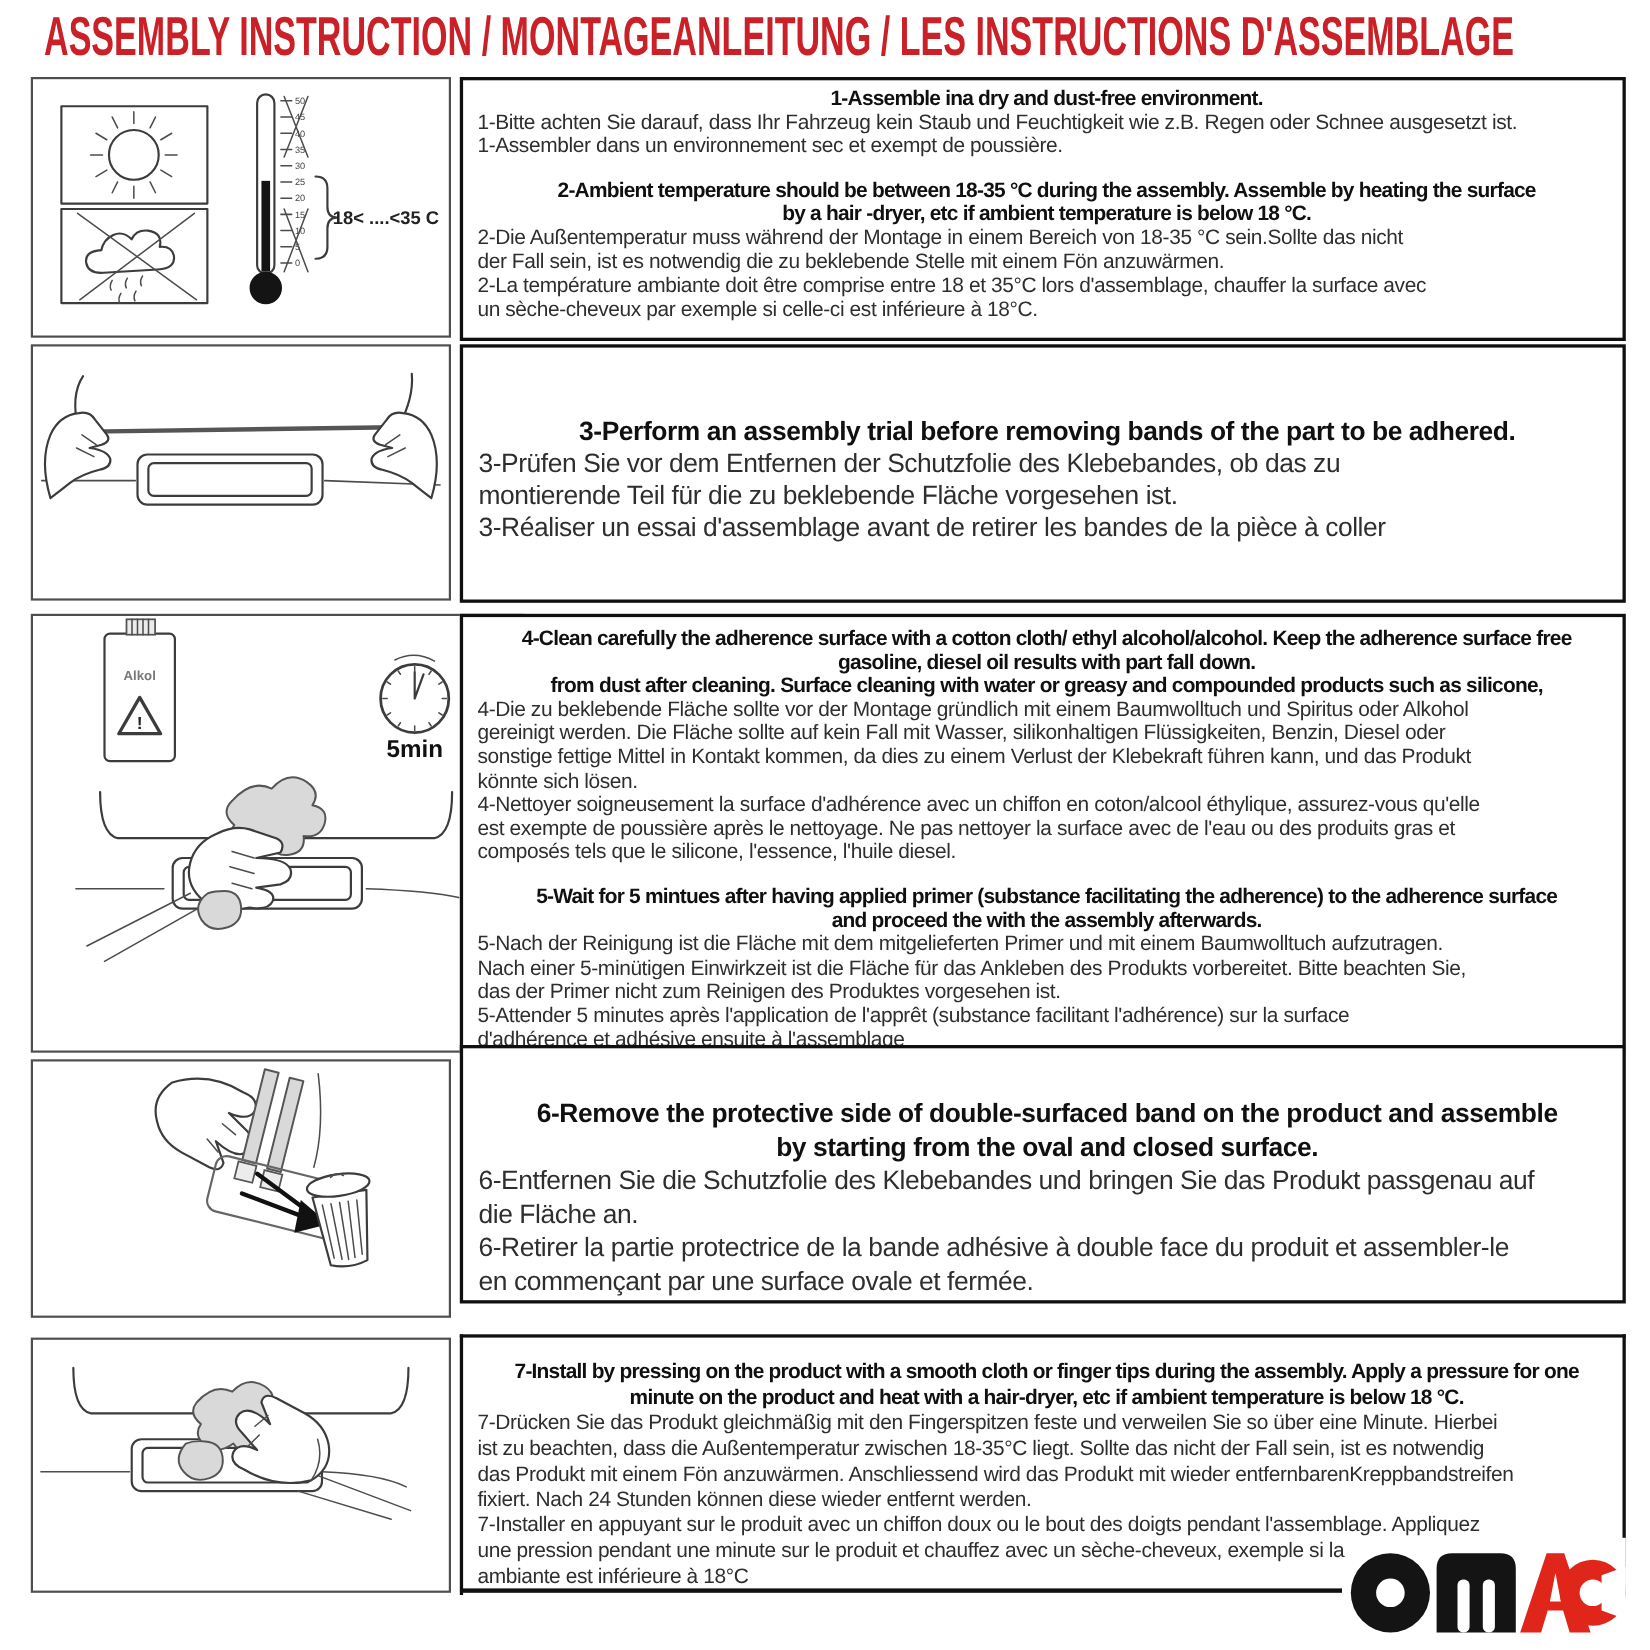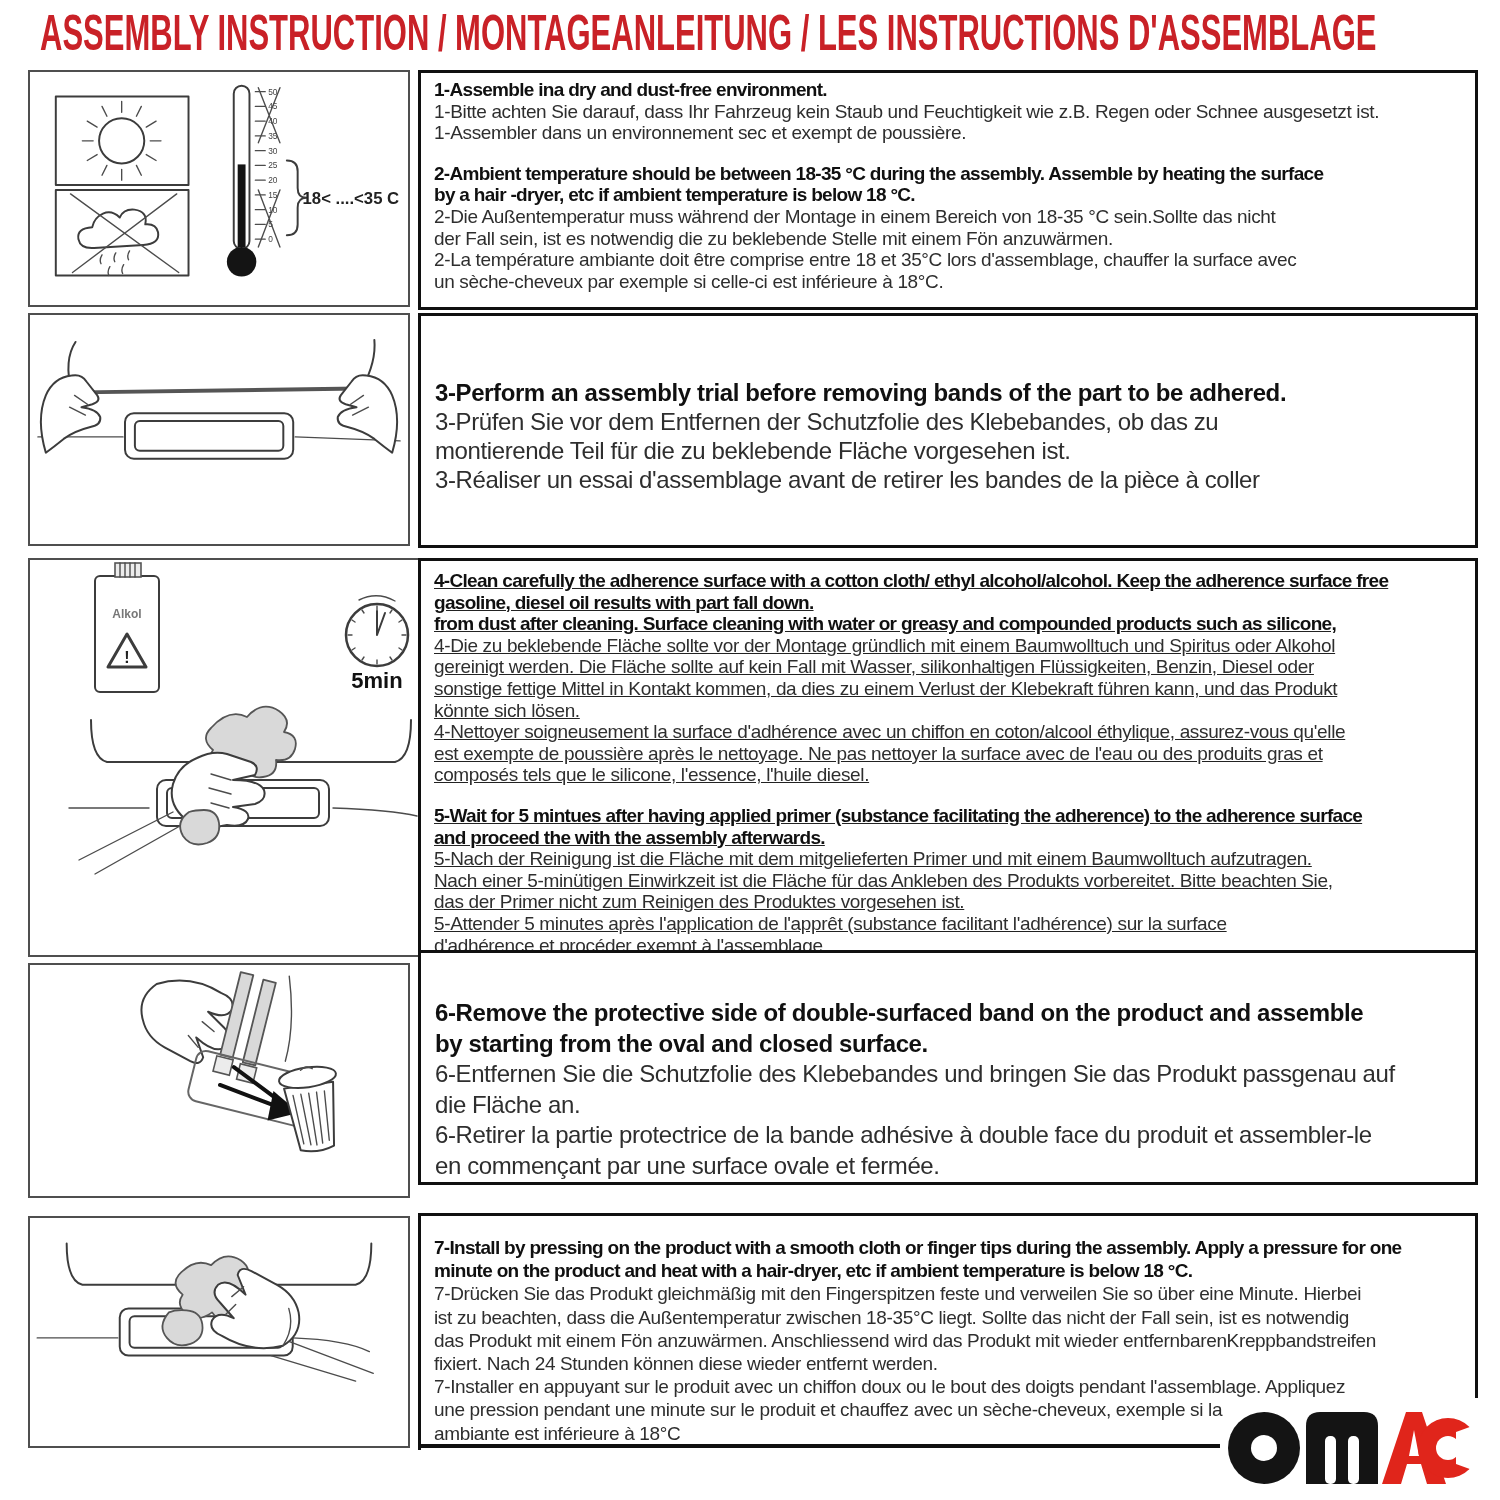--- a/index.html
+++ b/index.html
@@ -15,24 +15,24 @@
   .illus svg .st{stroke:#3c3c3c;fill:none;stroke-width:2;stroke-linecap:round;stroke-linejoin:round;}
   .illus svg .thin{stroke:#4c4c4c;fill:none;stroke-width:1.4;stroke-linecap:round;}
   .illus svg .wfill{fill:#fff;stroke:#3c3c3c;stroke-width:2;stroke-linejoin:round;}
   .illus svg .dark{fill:#141414;stroke:none;}
   .illus svg .gray{fill:#d9d9d9;stroke:#555;stroke-width:1.8;stroke-linejoin:round;}
   .illus svg .lgray{fill:#ececec;stroke:#555;stroke-width:1.6;}
   .illus svg text{font-family:"Liberation Sans",sans-serif;stroke:none;}
   .tick{fill:#444;font-size:8.5px;}
   
   .ln{white-space:nowrap;color:#2e2e2e;letter-spacing:-0.35px;}
-  .ln.b{font-weight:700;color:#101010;letter-spacing:-0.7px;}
+  .ln.b{font-weight:700;color:#101010;letter-spacing:-0.7px;text-align:center;}
   .r1t{left:418px;top:70px;width:1060px;height:240px;padding:6px 6px 0 13px;font-size:19px;line-height:21.6px;}
   .r2t{left:418px;top:313px;width:1060px;height:235px;padding:62px 6px 0 14px;font-size:24px;line-height:29px;}
-  .r3t{left:418px;top:558px;width:1060px;height:400px;padding:9px 6px 0 13px;font-size:19px;line-height:21.6px;text-decoration:underline;}
+  .r3t{left:418px;top:558px;width:1060px;height:400px;padding:9px 6px 0 13px;font-size:19px;line-height:21.6px;}
   .r4t{left:418px;top:950px;width:1060px;height:235px;padding:45px 6px 0 14px;font-size:24px;line-height:30.5px;}
   .r5t{left:418px;top:1213px;width:1060px;height:237px;padding:20px 6px 0 13px;font-size:19px;line-height:23.2px;border-bottom:none;}
   .r2t .ln{letter-spacing:-0.4px}.r4t .ln{letter-spacing:-0.4px}
   .sp{height:1em;}
   .rule{position:absolute;left:420px;top:1444px;width:800px;height:4px;background:#101010;}
   .logo{position:absolute;left:1226px;top:1398px;width:252px;height:92px;background:#fff;}
   .logo svg{width:100%;height:100%;display:block;}
 </style>
 </head>
 <body>
@@ -155,21 +155,21 @@
     <div class="ln">4-Nettoyer soigneusement la surface d'adhérence avec un chiffon en coton/alcool éthylique, assurez-vous qu'elle</div>
     <div class="ln">est exempte de poussière après le nettoyage. Ne pas nettoyer la surface avec de l'eau ou des produits gras et</div>
     <div class="ln">composés tels que le silicone, l'essence, l'huile diesel.</div>
     <div class="ln sp"></div>
     <div class="ln b">5-Wait for 5 mintues after having applied primer (substance facilitating the adherence) to the adherence surface</div>
     <div class="ln b">and proceed the with the assembly afterwards.</div>
     <div class="ln">5-Nach der Reinigung ist die Fläche mit dem mitgelieferten Primer und mit einem Baumwolltuch aufzutragen.</div>
     <div class="ln">Nach einer 5-minütigen Einwirkzeit ist die Fläche für das Ankleben des Produkts vorbereitet. Bitte beachten Sie,</div>
     <div class="ln">das der Primer nicht zum Reinigen des Produktes vorgesehen ist.</div>
     <div class="ln">5-Attender 5 minutes après l'application de l'apprêt (substance facilitant l'adhérence) sur la surface</div>
-    <div class="ln">d'adhérence et procéder exempt à l'assemblage</div>
+    <div class="ln">d'adhérence et adhésive ensuite à l'assemblage</div>
   </div>
 
   <div class="illus" style="left:28px;top:963px;width:382px;height:235px">
     <svg viewBox="0 0 382 231">
       <g>
         <path class="wfill" d="M128,18 Q108,32 114,54 Q118,72 136,82 L162,96 Q172,101 175,92 L168,72 Q188,90 198,81 Q206,72 196,62 L180,46 Q198,54 204,44 Q208,33 193,27 Q162,8 128,18 Z"></path>
         <path class="thin" d="M160,70 l10,12 M174,56 l12,10"></path>
       </g>
       <g transform="rotate(14 215 60)">
         <rect class="gray" x="200" y="8" width="13" height="86"></rect>

